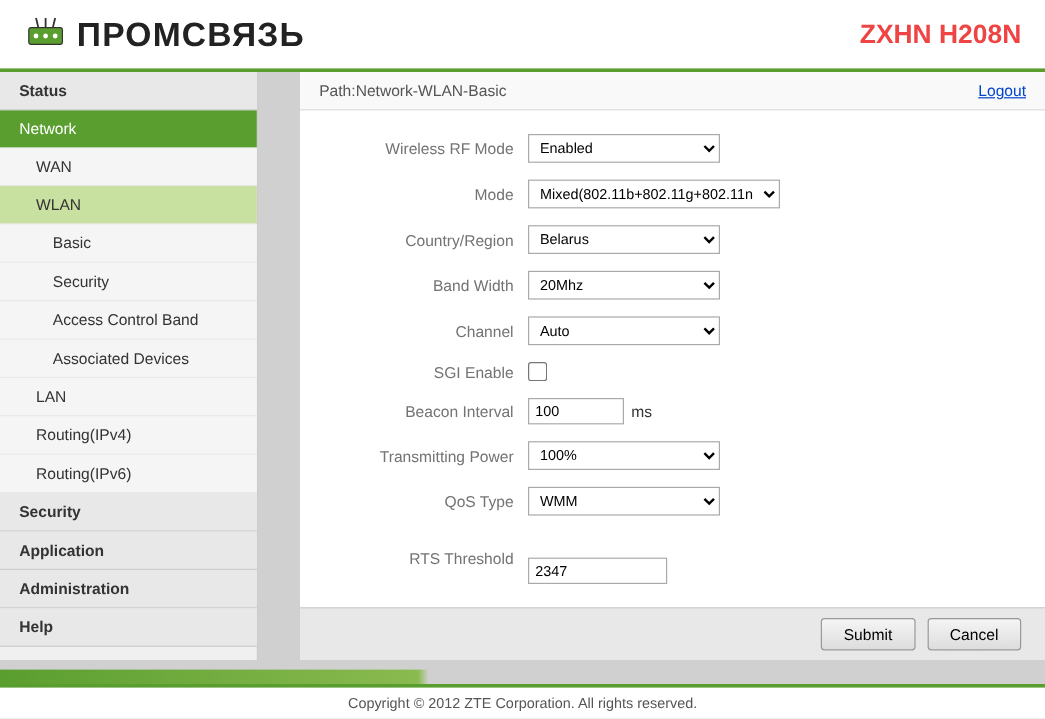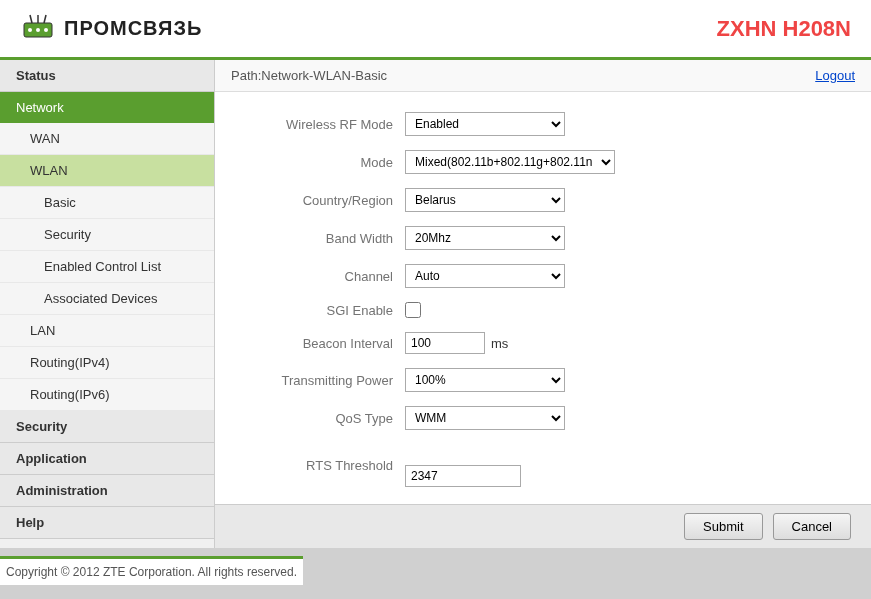--- a/index.html
+++ b/index.html
@@ -30,35 +30,36 @@
     .logo-area {
       display: flex;
       align-items: center;
       gap: 8px;
     }
     .logo-icon {
       width: 36px;
       height: 36px;
     }
     .logo-text {
-      font-size: 20px;
+      font-size: 28px;
       font-weight: bold;
       color: #222;
       letter-spacing: 1px;
     }
     .device-name {
       font-size: 22px;
       font-weight: bold;
       color: #ef4444;
     }
     
     .main-layout {
       display: flex;
       flex: 1;
       overflow: hidden;
+      gap: 35px;
     }
     
     .sidebar {
       width: 215px;
       background: #f0f0f0;
       border-right: 1px solid #ccc;
       display: flex;
       flex-direction: column;
     }
     .sidebar-item {
@@ -178,23 +179,23 @@
     .copyright-bar {
       background: #fff;
       border-top: 3px solid #5a9e2f;
       text-align: center;
       padding: 6px;
       font-size: 12px;
       color: #555;
     }
     .bottom-section {
       background: #d0d0d0;
-      padding: 8px 0 14px 0;
-      display: flex;
-      flex-direction: row;
+      padding: 8px 0 0 0;
+      display: flex;
+      flex-direction: column;
     }
   </style>
 </head>
 <body>
 
 <div class="outer-wrapper">
 
   <div class="header">
     <div class="logo-area">
 
@@ -214,21 +215,21 @@
 
   <div class="main-layout">
 
     <div class="sidebar">
       <div class="sidebar-item top-level sidebar-section">Status</div>
       <div class="sidebar-item active-group">Network</div>
       <div class="sidebar-item sub">WAN</div>
       <div class="sidebar-item sub active">WLAN</div>
       <div class="sidebar-item sub" style="padding-left:44px;">Basic</div>
       <div class="sidebar-item sub" style="padding-left:44px;">Security</div>
-      <div class="sidebar-item sub" style="padding-left:44px;">Enabled Control List</div>
+      <div class="sidebar-item sub" style="padding-left:44px;">Access Control Band</div>
       <div class="sidebar-item sub" style="padding-left:44px;">Associated Devices</div>
       <div class="sidebar-item sub">LAN</div>
       <div class="sidebar-item sub">Routing(IPv4)</div>
       <div class="sidebar-item sub">Routing(IPv6)</div>
       <div class="sidebar-item top-level sidebar-section">Security</div>
       <div class="sidebar-item top-level sidebar-section">Application</div>
       <div class="sidebar-item top-level sidebar-section">Administration</div>
       <div class="sidebar-item top-level sidebar-section">Help</div>
 
     </div>

